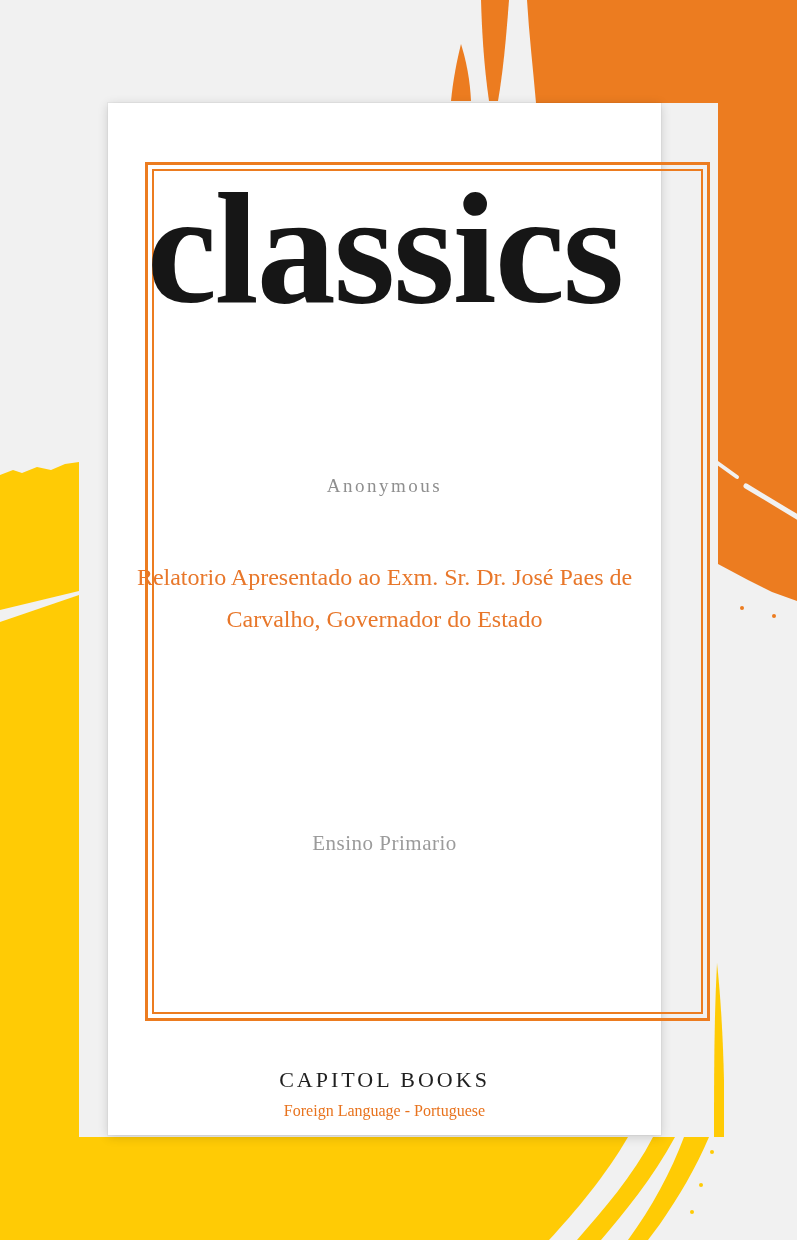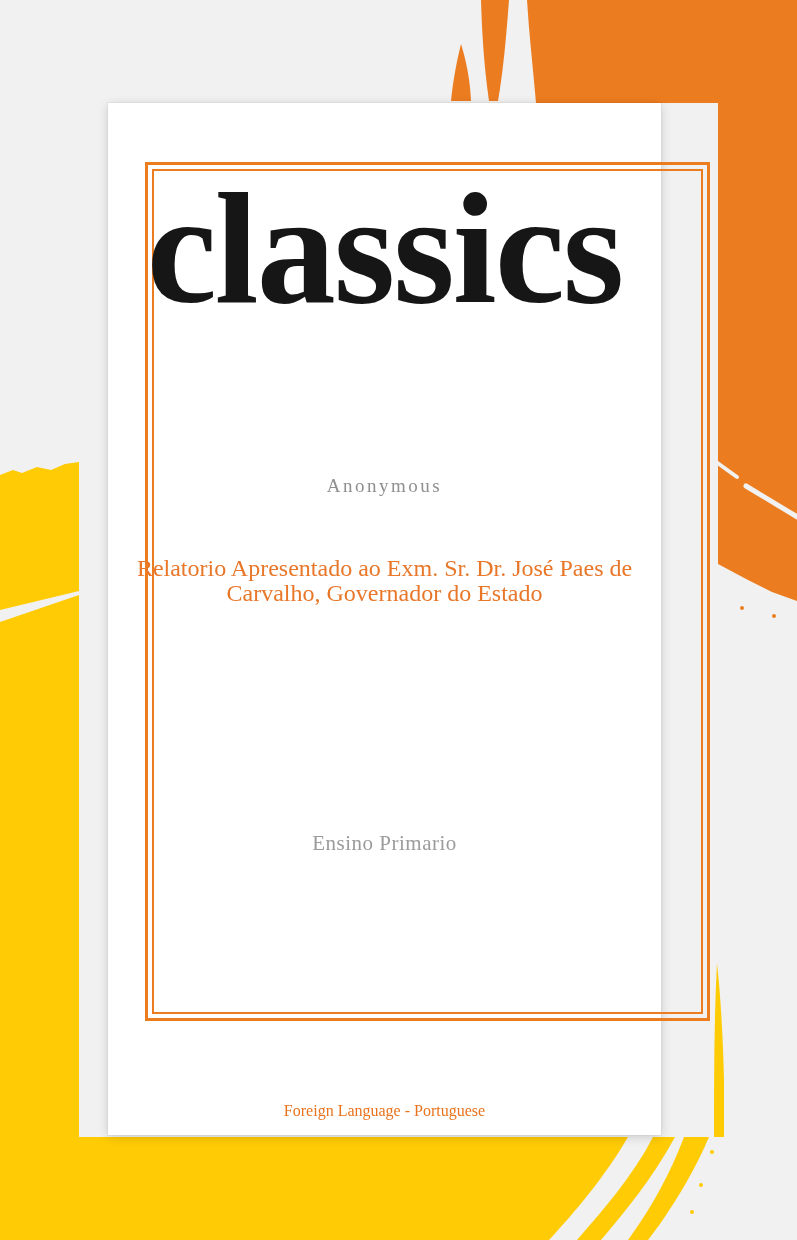--- a/index.html
+++ b/index.html
@@ -54,21 +54,21 @@
   }
   .author{
     top:372px;
     font-size:19px;
     letter-spacing:2.5px;
     color:var(--muted);
   }
   .book-title{
     top:453px;
     font-size:24px;
-    line-height:25px;
+    line-height:42px;
     color:var(--orange-text);
   }
   .book-title .inner{
     display:inline-block;
     max-width:505px;
   }
   .subtitle{
     top:728px;
     font-size:21px;
     letter-spacing:0.5px;
@@ -133,17 +133,18 @@
     </div>
 
     <div class="center-text author">Anonymous</div>
 
     <div class="center-text book-title">
       <span class="inner">Relatorio Apresentado ao Exm. Sr. Dr. José Paes de Carvalho, Governador do Estado</span>
     </div>
 
     <div class="center-text subtitle">Ensino Primario</div>
 
+    <div class="center-text publisher">CAPITOL BOOKS</div>
 
     <div class="center-text category">Foreign Language - Portuguese</div>
 
   </div>
 </div>
 
 </body></html>

